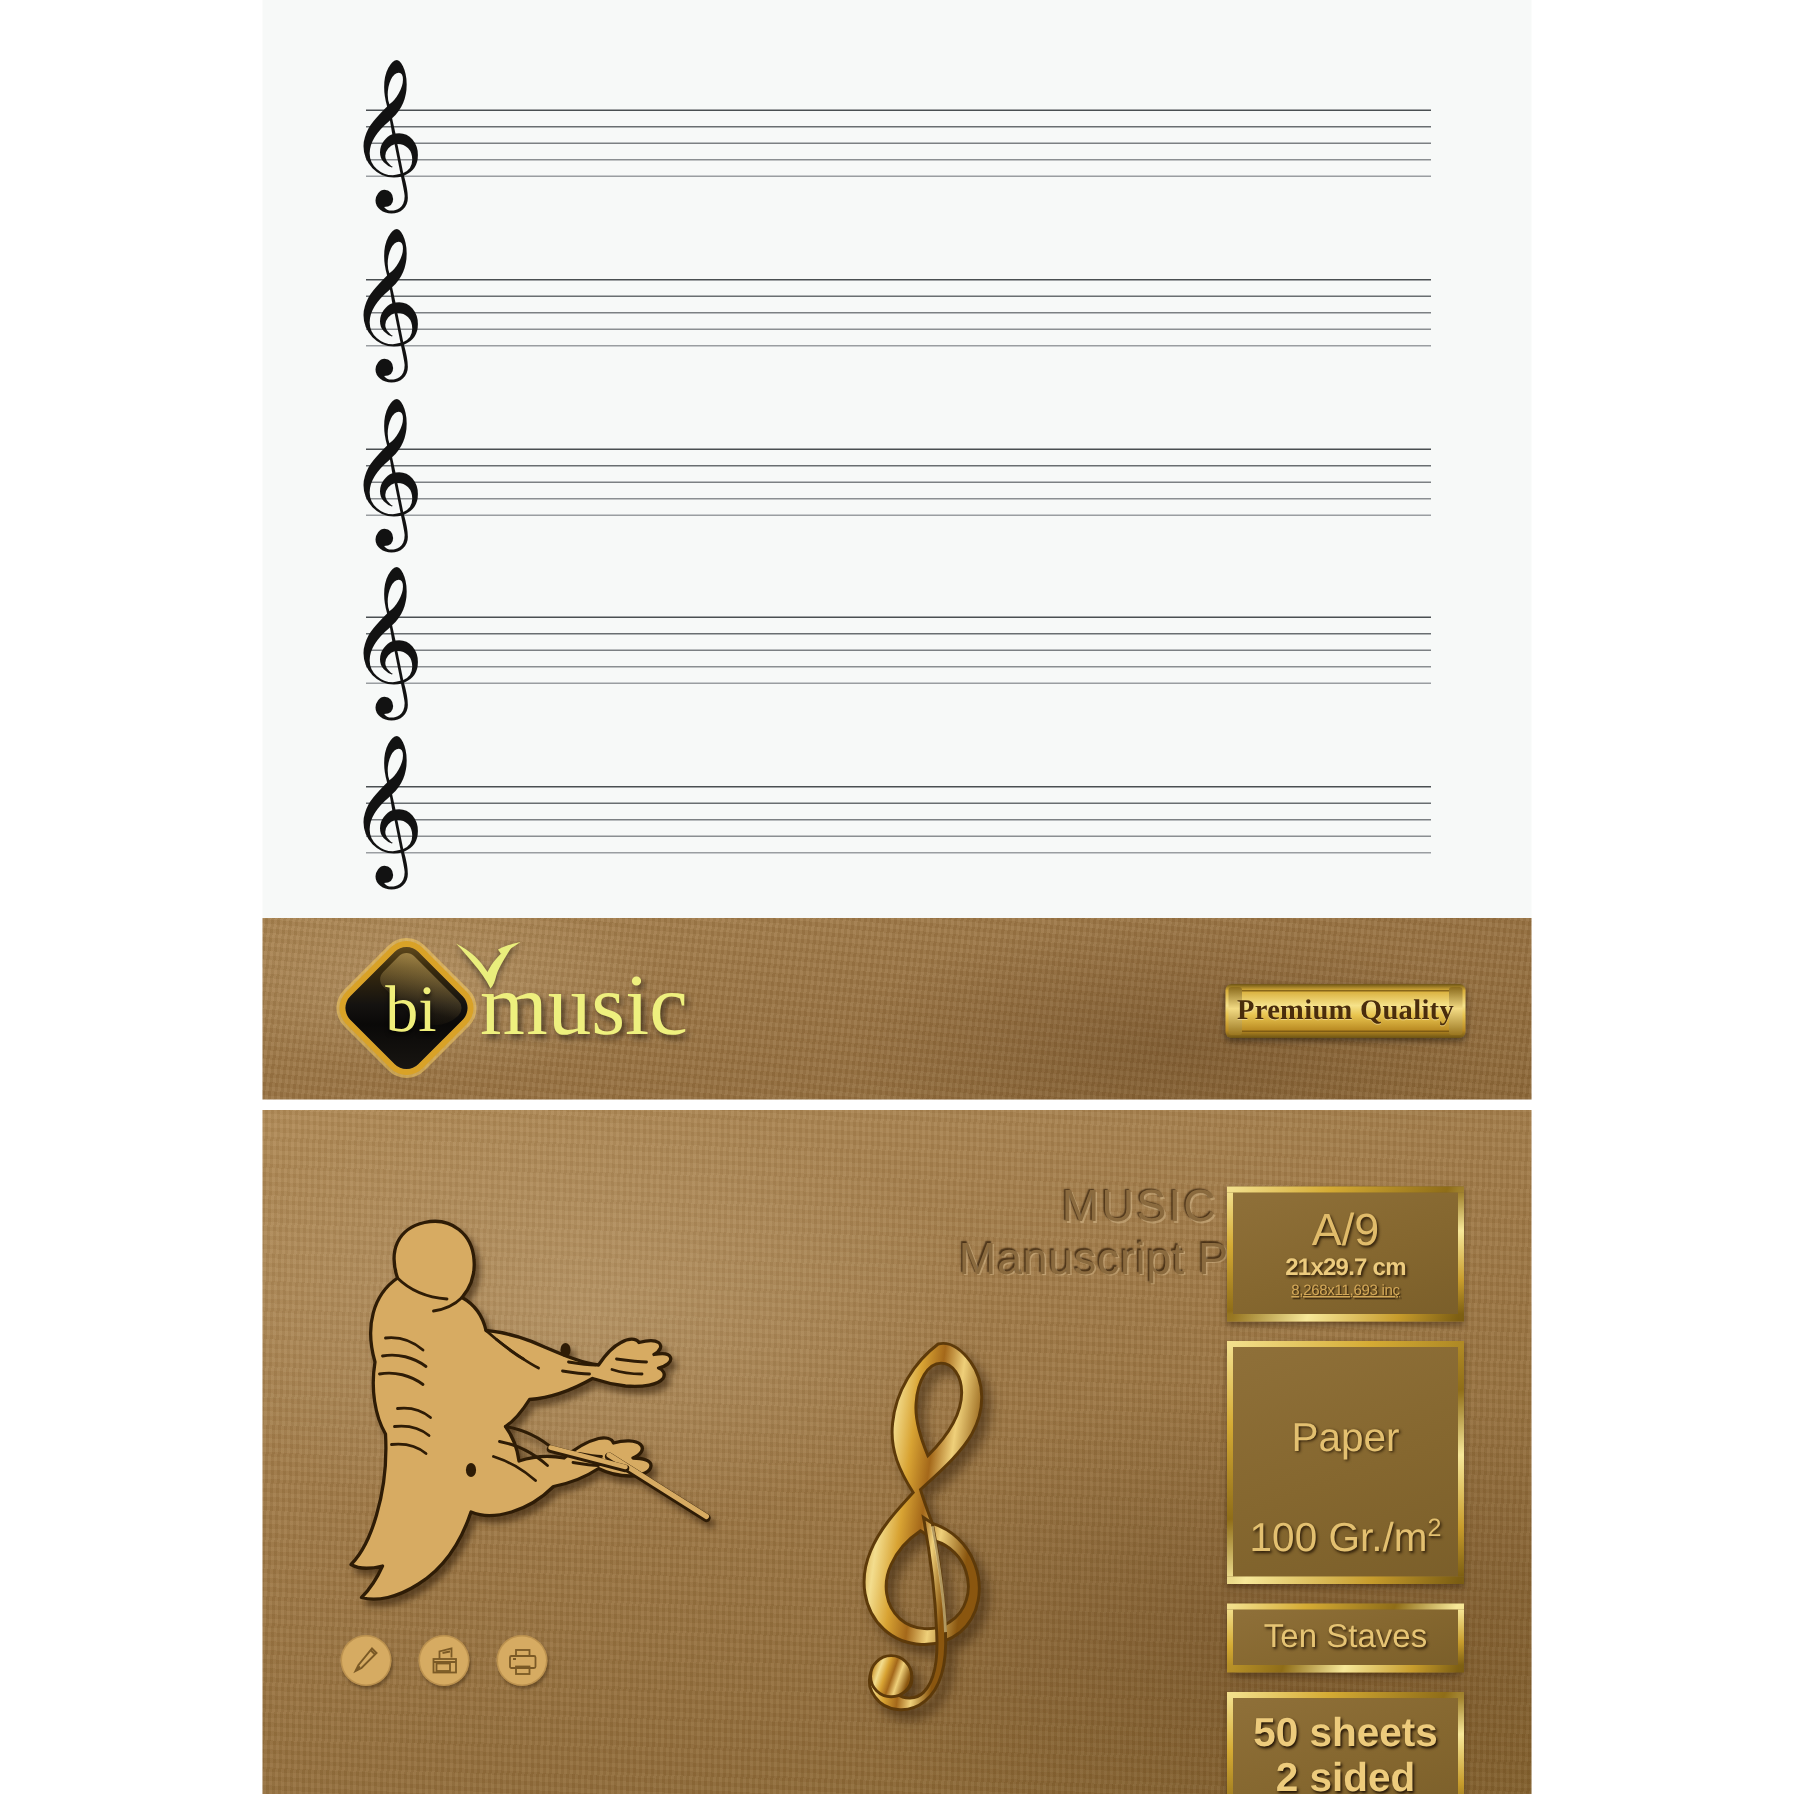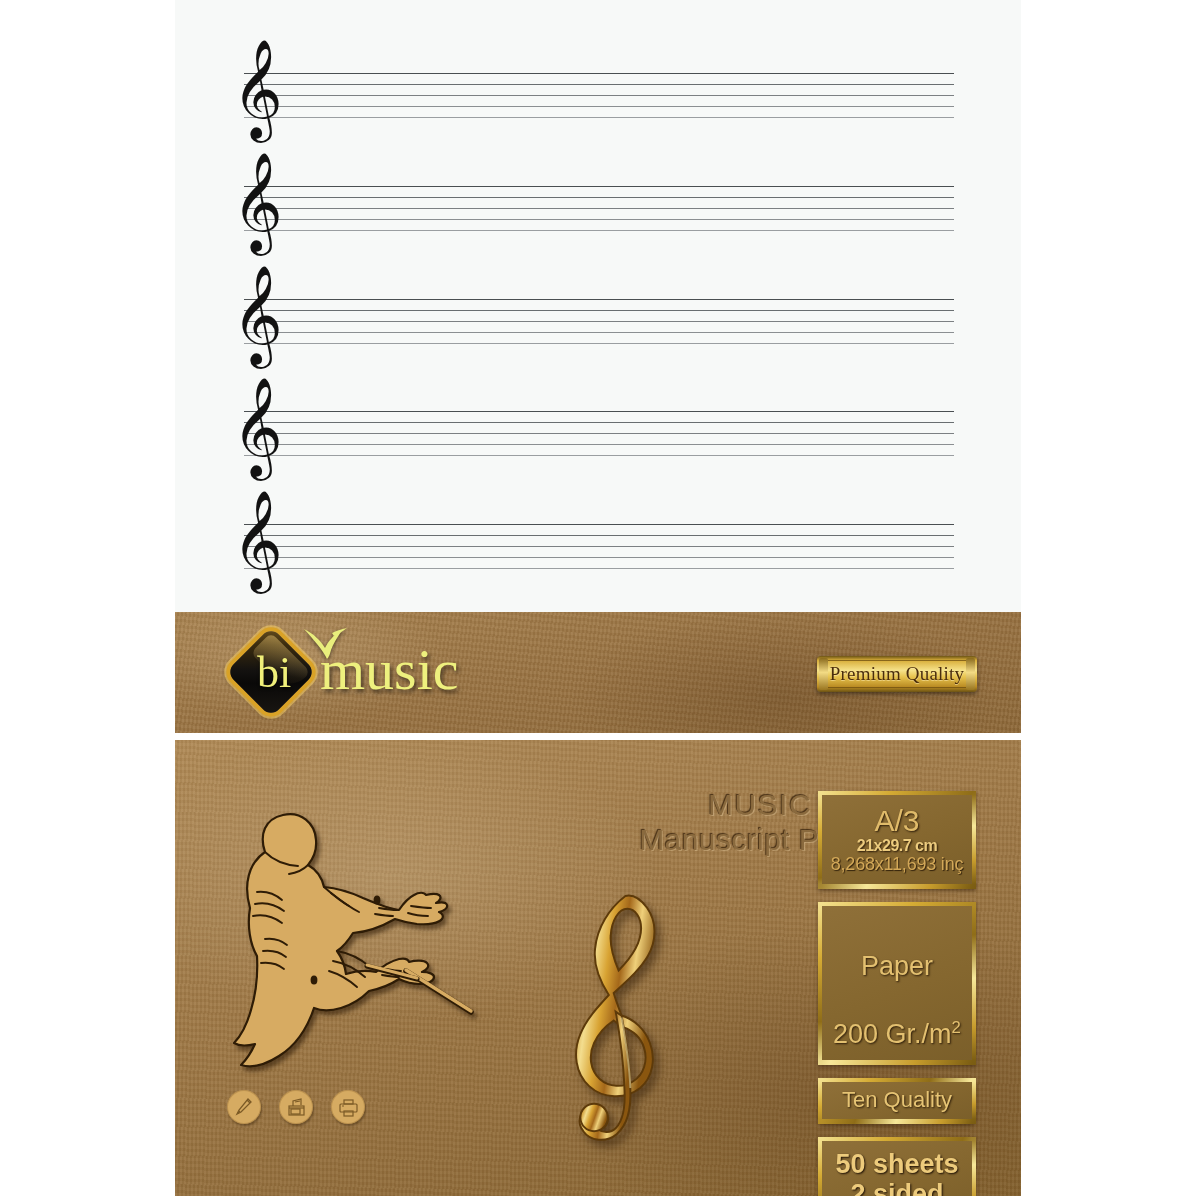--- a/index.html
+++ b/index.html
@@ -174,21 +174,21 @@
   #premium-badge .cap {
     position:absolute; top:2px; bottom:2px; width:9px;
     background: linear-gradient(180deg,#8a6a1c,#f3db84 45%,#9a7620);
     border-radius:2px;
   }
   #premium-badge .cap.left { left:2px; }
   #premium-badge .cap.right { right:2px; }
   .premium-text {
     font-family: "Liberation Serif", serif;
     font-size: 19px;
-    font-weight: 400;
+    font-weight: 700;
     color: #4a2d0c;
     letter-spacing: 0.2px;
     position: relative;
     z-index: 2;
     text-shadow: 0 1px 0 rgba(255,240,190,0.5);
   }
 
   
   #cover {
     position: absolute;
@@ -304,24 +304,25 @@
     text-shadow: 1px 1px 2px rgba(30,16,2,0.85);
   }
   .sl-mid {
     font-size: 16px;
     font-weight: 700;
     color: #eccb7e;
     text-shadow: 1px 1px 2px rgba(30,16,2,0.9);
     letter-spacing: -0.5px;
   }
   .sl-small {
-    font-size: 18px;
+    font-size: 10px;
     color: #d3a858;
     text-shadow: 1px 1px 1px rgba(30,16,2,0.8);
     letter-spacing: -0.2px;
+    text-decoration: underline;
   }
   .sl-paper {
     font-size: 27px;
     color: #e3c070;
     text-shadow: 1px 1px 2px rgba(30,16,2,0.85);
     margin-top: 37px;
   }
   .sl-ten {
     font-size: 22px;
     color: #e6c474;
@@ -544,32 +545,32 @@
           <rect x="6" y="3" width="9" height="4"></rect>
           <rect x="6" y="14" width="9" height="5"></rect>
           <path d="M4 9 L6 9"></path>
         </svg>
       </div>
     </div>
 
     <div id="spec-stack">
 
       <div class="spec-box">
-        <span class="spec-line sl-big">A/3</span>
+        <span class="spec-line sl-big">A/9</span>
         <span class="spec-line sl-mid">21x29.7 cm</span>
         <span class="spec-line sl-small">8,268x11,693 inç</span>
       </div>
 
       <div class="spec-box">
         <span class="spec-line sl-paper">Paper</span>
-        <span class="spec-line sl-paper"><span>200 Gr./m</span><span class="sup">2</span></span>
+        <span class="spec-line sl-paper"><span>100 Gr./m</span><span class="sup">2</span></span>
       </div>
 
       <div class="spec-box rounded">
-        <span class="spec-line sl-ten">Ten Quality</span>
+        <span class="spec-line sl-ten">Ten Staves</span>
       </div>
 
       <div class="spec-box">
         <span class="spec-line sl-sheets">50 sheets</span>
         <span class="spec-line sl-sheets">2 sided</span>
       </div>
 
     </div>
 
   </div>

